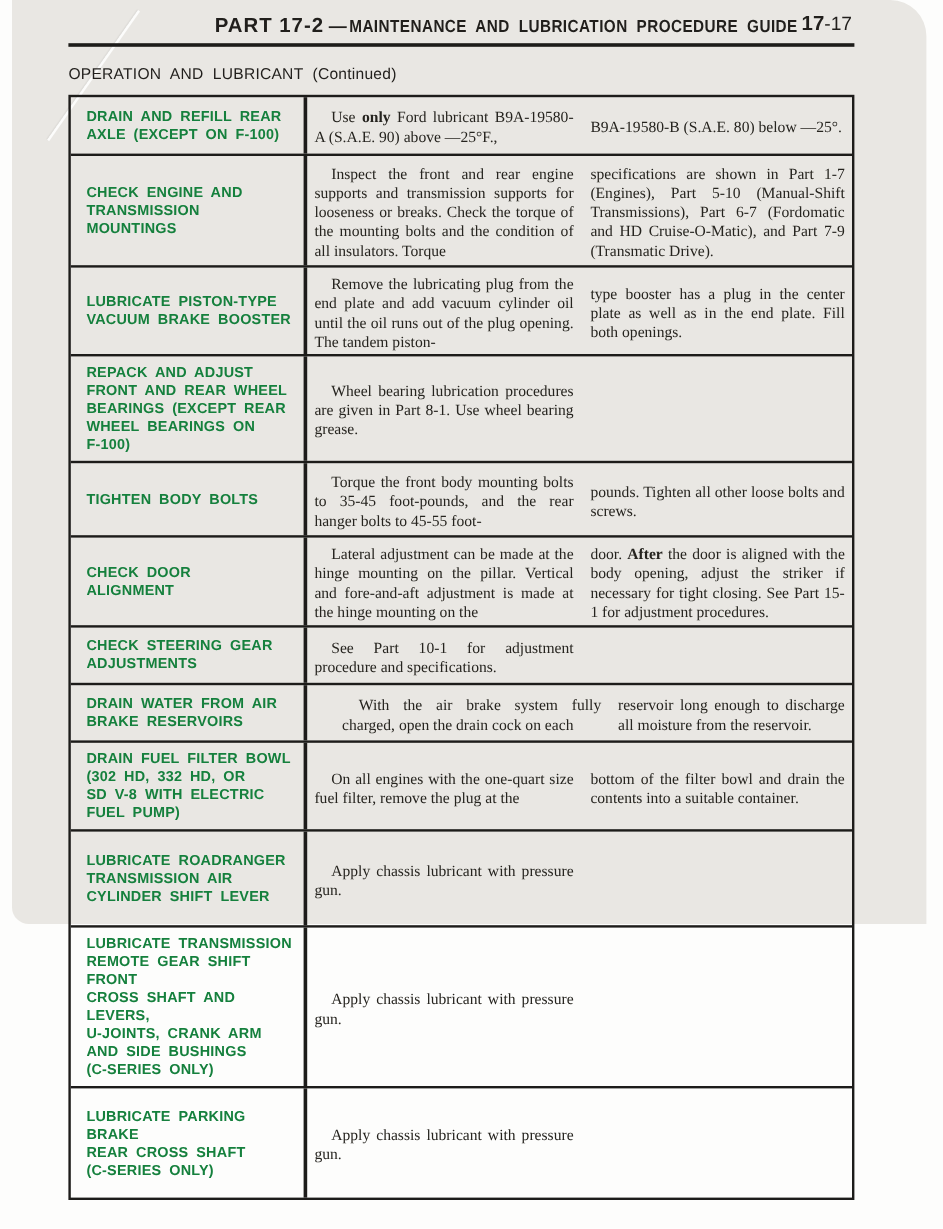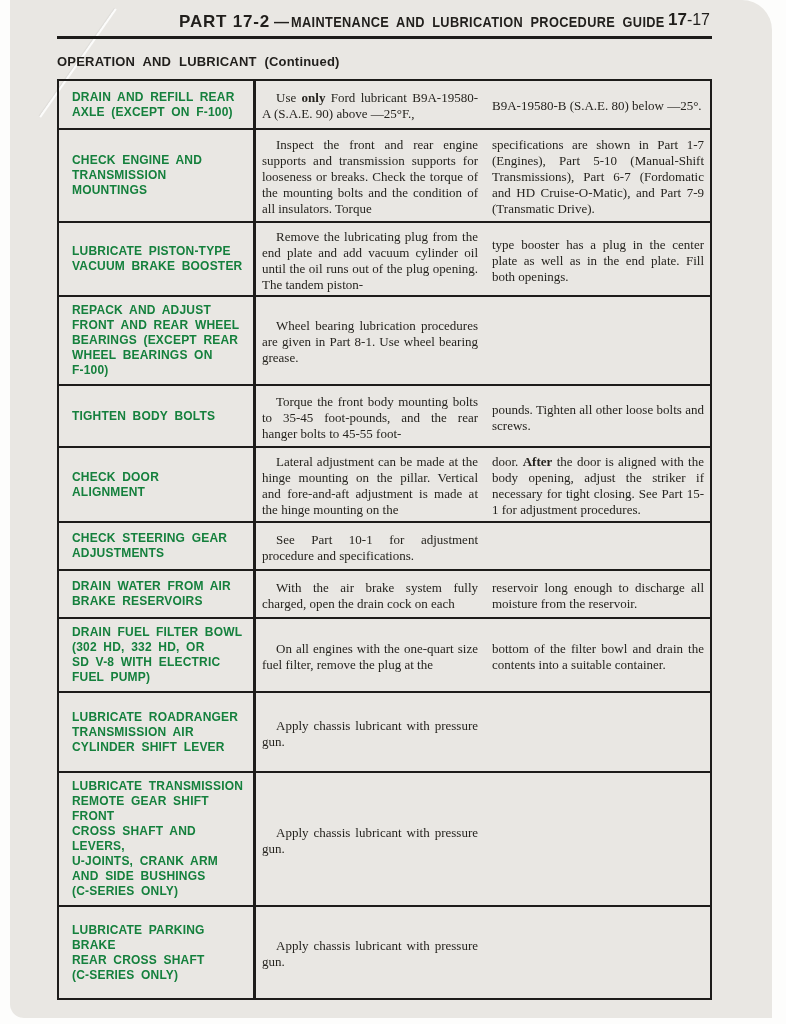--- a/index.html
+++ b/index.html
@@ -6,21 +6,21 @@
   .canvas {
     position: relative;
     width: 786px; height: 1024px;
     overflow: hidden;
     background: #fdfdfc;
     font-family: "Liberation Sans", sans-serif;
     color: #211f1c;
   }
   .paper {
     position: absolute;
-    left: 10px; top: 0; width: 762px; height: 1018px;
+    left: 10px; top: 0; width: 762px; height: 770px;
     background: #e9e7e3;
     border-top-right-radius: 30px;
     border-bottom-left-radius: 14px;
   }
   .crease {
     position: absolute;
     left: 2px; top: 62px; width: 132px; height: 2px;
     background: rgba(255,255,255,0.85);
     box-shadow: 0 1px 1px rgba(0,0,0,0.05);
     transform: rotate(125deg);
@@ -46,21 +46,21 @@
     letter-spacing: 0.4px; word-spacing: 4px;
     transform: scaleX(0.88); transform-origin: left center;
   }
   .page-num { position: absolute; right: 2px; top: 10px; }
   .pn-bold { font-size: 17px; font-weight: 800; }
   .pn-rest { font-size: 16px; font-weight: 400; }
   .rule { height: 3px; background: #1d1c1a; margin-top: 36px; position: absolute; top: 0; width: 100%; }
   
   .section-title {
     margin-top: 18px;
-    font-size: 13px; font-weight: 700;
+    font-size: 13px; font-weight: 400;
     letter-spacing: 0.2px; word-spacing: 4px;
   }
   
   .proc-table {
     margin-top: 10px;
     border: 2px solid #1d1c1a;
     background: transparent;
   }
   .t-row { display: flex; align-items: stretch; }
   .t-row + .t-row { border-top: 2px solid #1d1c1a; }
@@ -95,21 +95,21 @@
   .desc-col.c2 { flex: 1; }
   .desc-col b { font-weight: 700; }
   
   .t-row:nth-of-type(1)  { min-height: 47px; }
   .t-row:nth-of-type(2)  { min-height: 91px; }
   .t-row:nth-of-type(3)  { min-height: 72px; }
   .t-row:nth-of-type(4)  { min-height: 82px; }
   .t-row:nth-of-type(5)  { min-height: 60px; }
   .t-row:nth-of-type(6)  { min-height: 73px; }
   .t-row:nth-of-type(7)  { min-height: 46px; }
-  .t-row:nth-of-type(8)  { min-height: 46px; }
+  .t-row:nth-of-type(8)  { min-height: 46px; gap: 23px; }
   .t-row:nth-of-type(9)  { min-height: 48px; }
   .t-row:nth-of-type(10) { min-height: 78px; }
   .t-row:nth-of-type(11) { min-height: 62px; }
   .t-row:nth-of-type(12) { min-height: 91px; }
   .t-row:nth-of-type(13) { min-height: 64px; justify-content: center; }
 </style>
 </head>
 <body>
 
 <div class="canvas">

